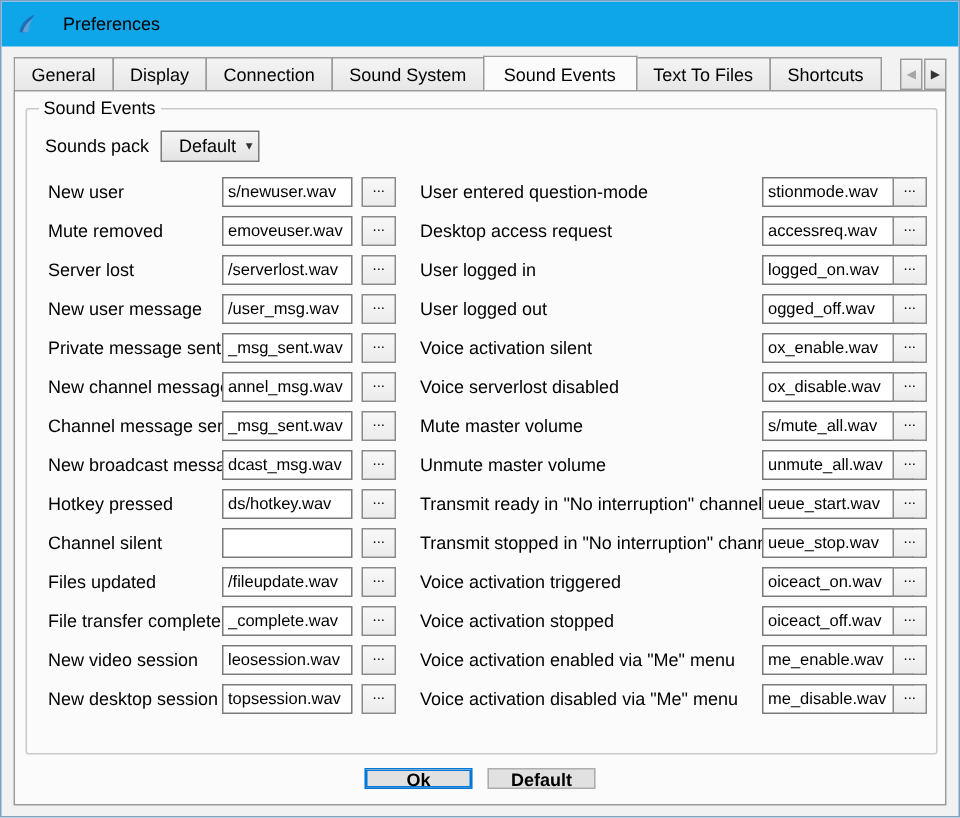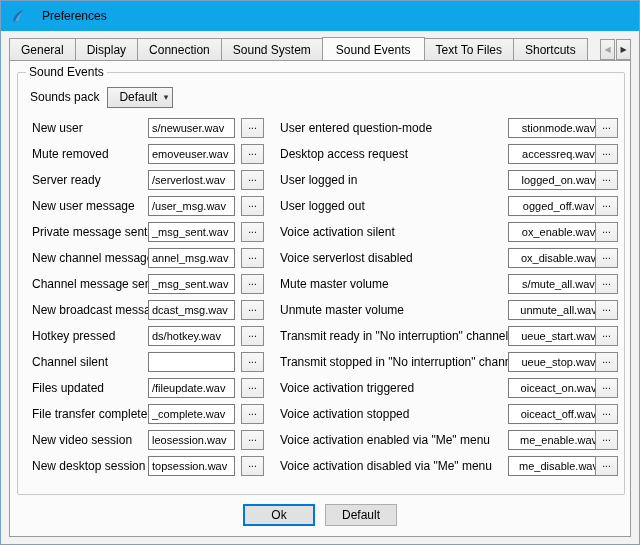--- a/index.html
+++ b/index.html
@@ -97,42 +97,43 @@
   .ev-label { white-space:nowrap; overflow:hidden; font-size:12px; }
   .ev-label.right_events { padding-left: 12px; }
   .ev-input {
     width: 87px; height: 20px;
     border:1px solid #7a7a7a;
     background:#ffffff;
     font-family:"Liberation Sans", sans-serif;
     font-size: 11px;
     padding: 1px 3px;
   }
-  .ev-input.right_events { width: 101px; text-align: center; }
+  .ev-input.right_events { width: 101px; }
   .browse-cell { display:flex; justify-content:flex-start; padding-left:3px; }
   .browse-btn {
     width:23px; height:20px;
     border:1px solid #8a8a8a;
     background: linear-gradient(#f8f8f8,#ececec);
     font-size: 10px; line-height: 10px;
     text-align:center; padding:0 0 4px 0;
     cursor:default;
   }
 
   .button-row {
     display:flex; justify-content:center; gap:10px;
     padding: 7px 0 10px 0;
   }
   .btn {
-    min-width:72px; height:22px;
+    min-width:72px; height:14px;
     background:#e1e1e1;
     border:1px solid #adadad;
     font-family:"Liberation Sans", sans-serif;
     font-size:12px;
     cursor:default;
+    font-weight:bold;
   }
   .btn.default {
     border:1px solid #0078d7;
     box-shadow: inset 0 0 0 1px #0078d7;
   }
 </style>
 </head>
 <body>
 
 <div class="window">
@@ -190,21 +191,21 @@
           <div class="ev-label left_events">Mute removed</div>
           <input type="text" class="ev-input left_events" value="emoveuser.wav" style="">
           <div class="browse-cell">
             <button class="browse-btn">...</button>
           </div>
           <div class="ev-label right_events">Desktop access request</div>
           <input type="text" class="ev-input right_events" value="accessreq.wav" style="">
           <div class="browse-cell">
             <button class="browse-btn">...</button>
           </div>
-          <div class="ev-label left_events">Server ready</div>
+          <div class="ev-label left_events">Server lost</div>
           <input type="text" class="ev-input left_events" value="/serverlost.wav" style="">
           <div class="browse-cell">
             <button class="browse-btn">...</button>
           </div>
           <div class="ev-label right_events">User logged in</div>
           <input type="text" class="ev-input right_events" value="logged_on.wav" style="">
           <div class="browse-cell">
             <button class="browse-btn">...</button>
           </div>
           <div class="ev-label left_events">New user message</div>

